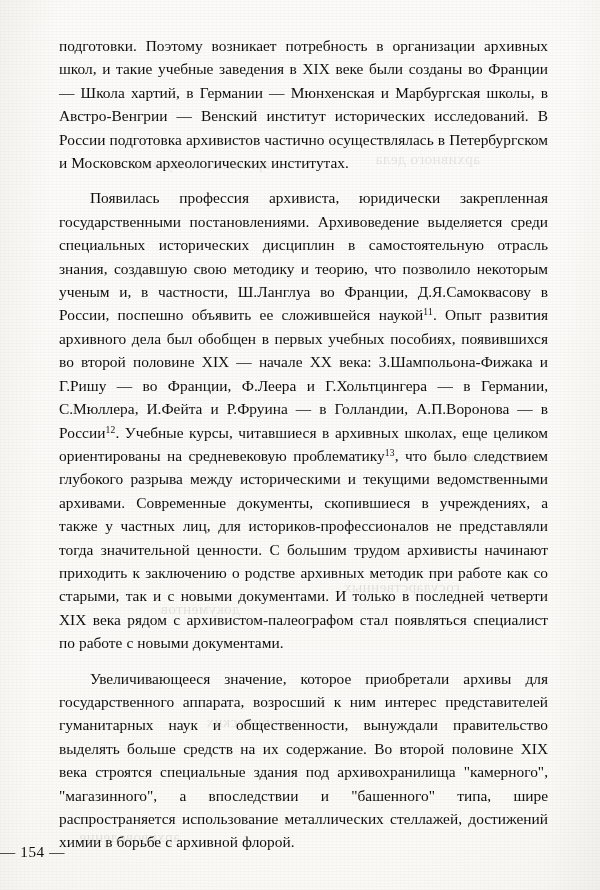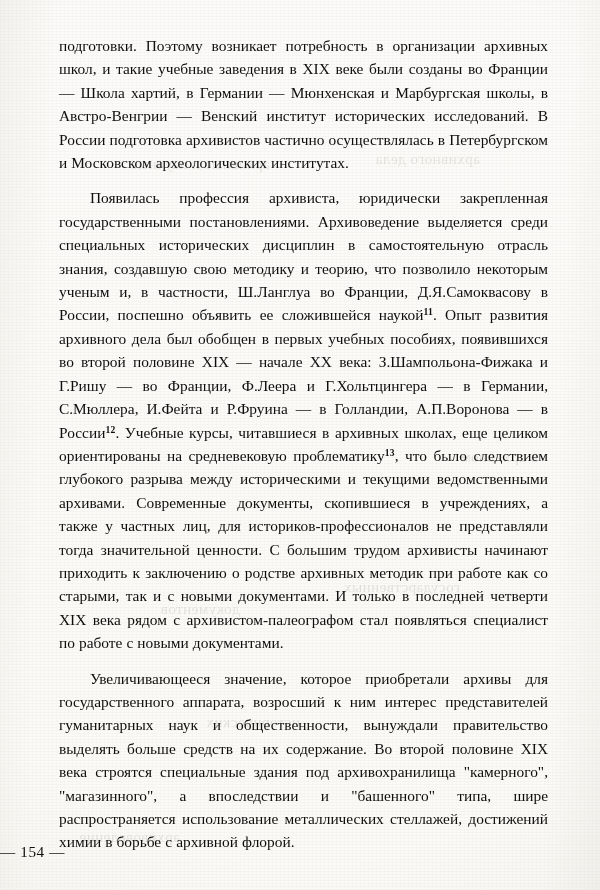--- a/index.html
+++ b/index.html
@@ -72,21 +72,21 @@
   }
 
   p.para.first {
     text-indent: 0;
   }
 
   sup.fn {
     font-size: 9.6px;
     line-height: 0;
     vertical-align: 0.56em;
-    font-weight: 700;
+    font-weight: 400;
     letter-spacing: 0.2px;
   }
 
   .folio {
     position: absolute;
     left: 0;
     right: 0;
     top: 843px;
     z-index: 3;
     text-align: left;

